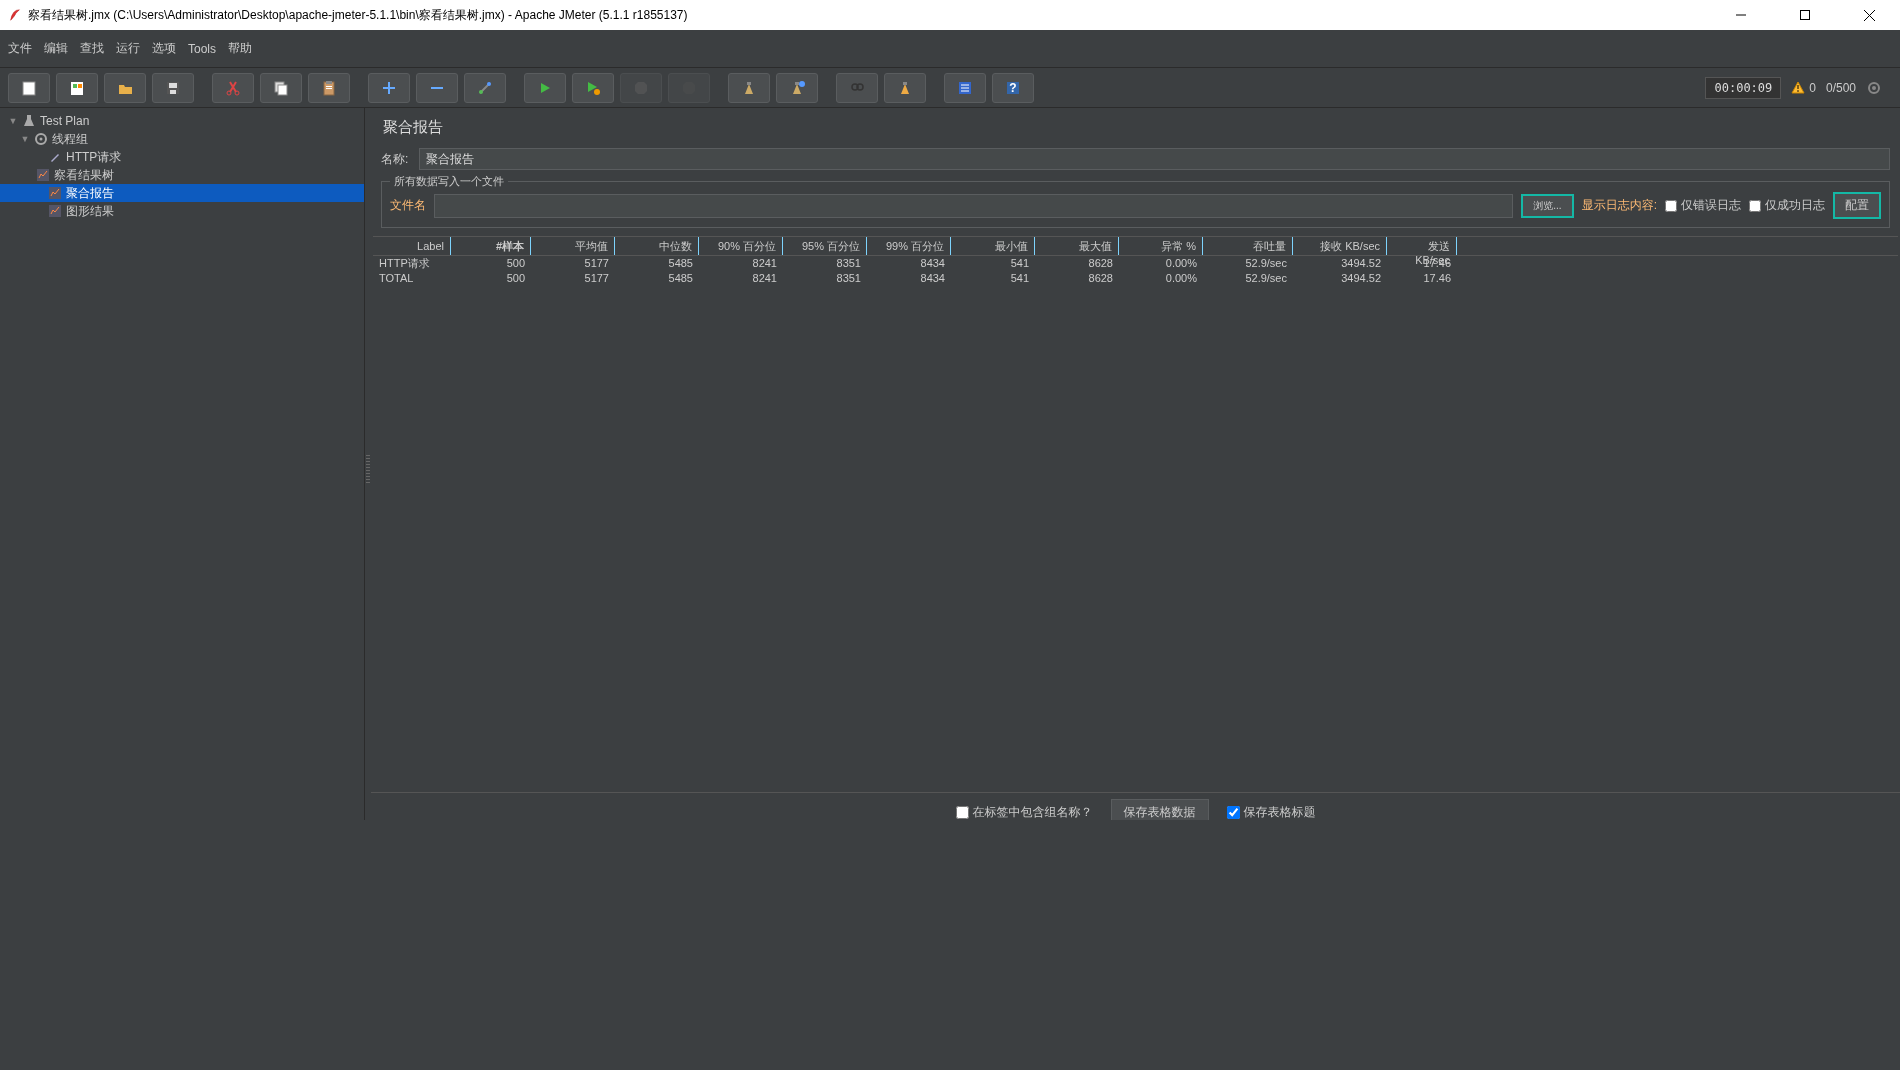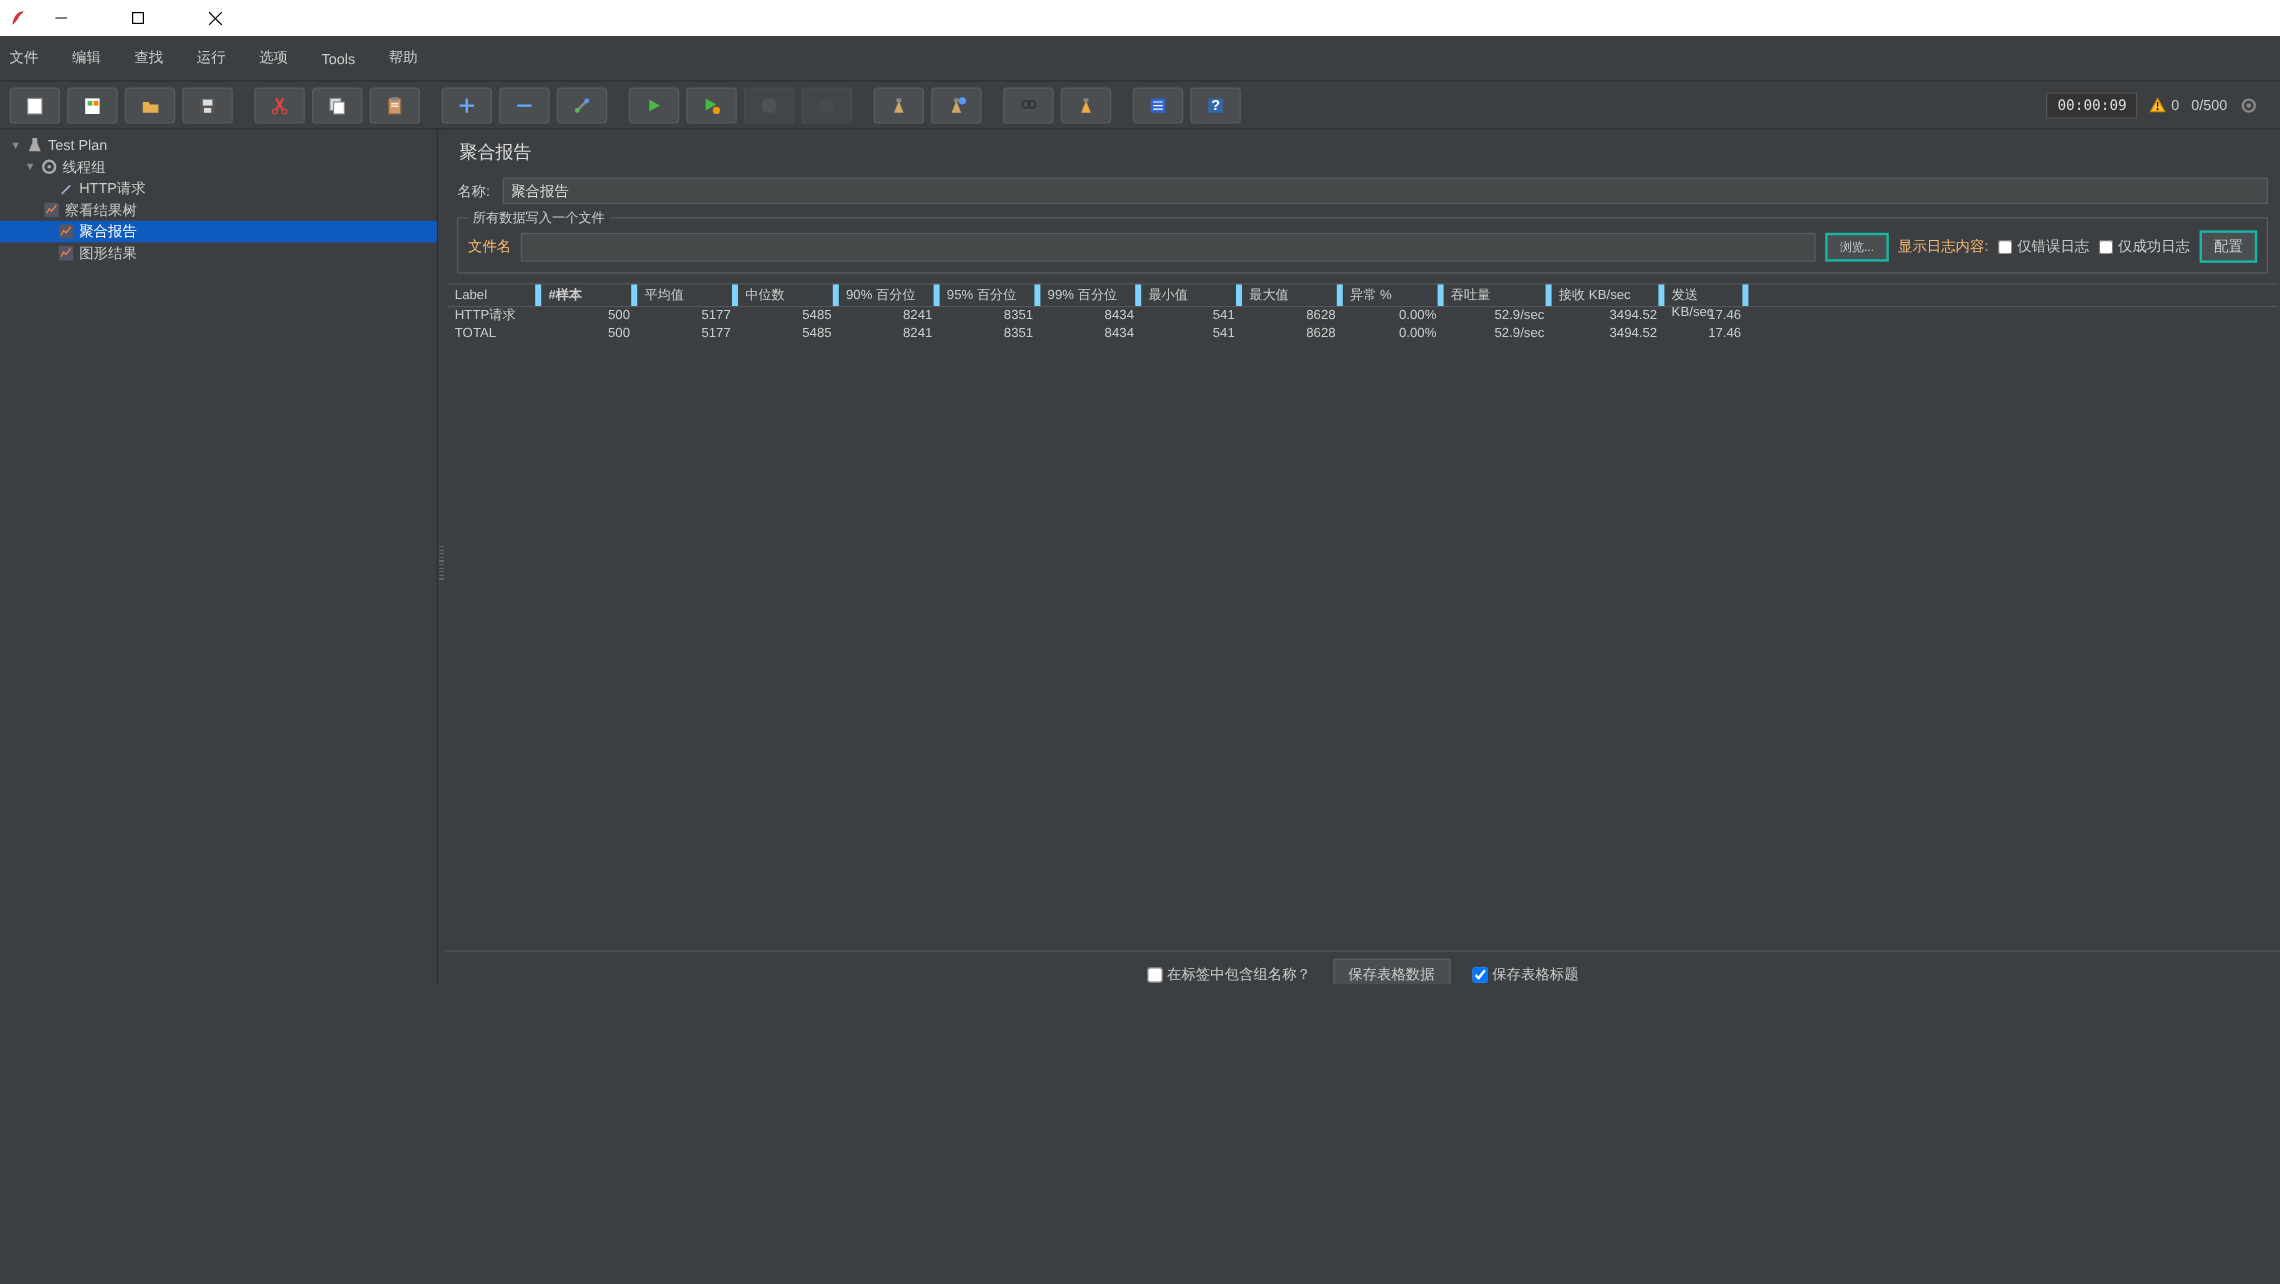--- a/index.html
+++ b/index.html
@@ -2,21 +2,21 @@
 <html style="height: 820px;"><head>
 <meta charset="utf-8">
 <style>
 * { margin: 0; padding: 0; box-sizing: border-box; font-family: "Microsoft YaHei", Arial, sans-serif; font-size: 12px; }
 body { background: #3c3f41; color: #bbb; overflow: hidden; }
 .titlebar { height: 30px; background: #fff; color: #000; display: flex; align-items: center; padding: 0 8px; }
 .titlebar .feather { width: 14px; height: 14px; margin-right: 6px; }
 .titlebar .title { flex: 1; font-size: 12px; }
 .titlebar .winbtns { display: flex; gap: 18px; }
 .titlebar .winbtn { width: 46px; height: 30px; display: flex; align-items: center; justify-content: center; }
-.menubar { height: 38px; background: #3c3f41; display: flex; align-items: center; padding: 0 8px; gap: 28px; border-bottom: 1px solid #2b2b2b; }
+.menubar { height: 38px; background: #3c3f41; display: flex; align-items: center; padding: 0 8px; gap: 12px; border-bottom: 1px solid #2b2b2b; }
 .menubar .menu { color: #ccc; cursor: pointer; }
 .toolbar { height: 40px; background: #3c3f41; display: flex; align-items: center; padding: 0 8px; border-bottom: 1px solid #2b2b2b; }
 .toolbar .tbtn { width: 42px; height: 30px; background: #4b4e50; border: 1px solid #5a5d5f; border-radius: 3px; display: flex; align-items: center; justify-content: center; margin-right: 6px; cursor: pointer; }
 .toolbar .tbtn.disabled { opacity: 0.5; }
 .toolbar .sep { width: 12px; }
 .toolbar .spacer { flex: 1; }
 .toolbar .timer { background: #333; border: 1px solid #555; padding: 3px 8px; color: #ddd; margin-right: 10px; font-family: monospace; }
 .toolbar .status { color: #ccc; margin-right: 10px; display: flex; align-items: center; gap: 4px; }
 .main { display: flex; height: calc(100% - 96px); }
 .tree { width: 365px; background: #3c3f41; border-right: 1px solid #2b2b2b; padding-top: 4px; position: relative; }
@@ -32,40 +32,41 @@
 .fieldset { border: 1px solid #5a5d5f; margin: 8px 10px; padding: 10px 8px 8px; position: relative; }
 .fieldset .legend { position: absolute; top: -8px; left: 8px; background: #3c3f41; padding: 0 4px; color: #ccc; font-size: 11px; }
 .fieldset .row { display: flex; align-items: center; gap: 8px; }
 .fieldset .row .fl { color: #fdba74; }
 .fieldset .row input[type=text] { flex: 1; background: #45494a; border: 1px solid #5a5d5f; color: #ddd; padding: 3px 6px; height: 24px; }
 .fieldset .row .btn { background: #4b4e50; border: 2px solid #14b8a6; color: #ccc; padding: 3px 10px; cursor: pointer; }
 .fieldset .row .chk { display: flex; align-items: center; gap: 4px; color: #ccc; }
 .fieldset .row .chk input { width: 12px; height: 12px; }
 .table { margin: 0 2px; }
 .thead { display: flex; background: #3c3f41; border-top: 1px solid #555; border-bottom: 1px solid #555; }
-.th { border-right: 5px solid #7dd3fc; padding: 2px 6px; color: #ccc; text-align: left; font-size: 11px; height: 18px; line-height: 14px; }
+.th { border-right: 1px solid #7dd3fc; padding: 2px 6px; color: #ccc; text-align: right; font-size: 11px; height: 18px; line-height: 14px; }
 .trow { display: flex; }
 .td { padding: 0 6px; color: #ccc; text-align: right; font-size: 11px; height: 15px; line-height: 15px; }
 .td.left { text-align: left; }
 .footer { position: absolute; bottom: 0; left: 0; right: 0; height: 40px; border-top: 1px solid #555; display: flex; align-items: center; justify-content: center; gap: 18px; }
 .footer .chk { display: flex; align-items: center; gap: 4px; color: #ccc; }
 .footer .btn { background: #4b4e50; border: 1px solid #5a5d5f; color: #ccc; padding: 4px 12px; cursor: pointer; }
 .splitter { width: 6px; display: flex; align-items: center; justify-content: center; }
 .splitter .grip { height: 30px; width: 4px; background: repeating-linear-gradient(#666, #666 1px, transparent 1px, transparent 3px); }
 svg { display: block; }
 </style>
 </head>
 <body style="height: 820px;">
 
 <div class="titlebar">
   <span class="feather">
     <svg viewBox="0 0 16 16">
         <path d="M3 14 Q5 2 13 2 Q11 4 9 6 Q8 9 3 14" fill="#d33" stroke="#a00" stroke-width="0.5"></path>
       </svg>
   </span>
+  <span class="title">察看结果树.jmx (C:\Users\Administrator\Desktop\apache-jmeter-5.1.1\bin\察看结果树.jmx) - Apache JMeter (5.1.1 r1855137)</span>
   <div class="winbtns">
     <div class="winbtn">
         <svg width="10" height="10">
           <line x1="0" y1="5" x2="10" y2="5" stroke="#000"></line>
         </svg>
       </div>
     <div class="winbtn">
         <svg width="10" height="10">
           <rect x="0.5" y="0.5" width="9" height="9" fill="none" stroke="#000"></rect>
         </svg>

